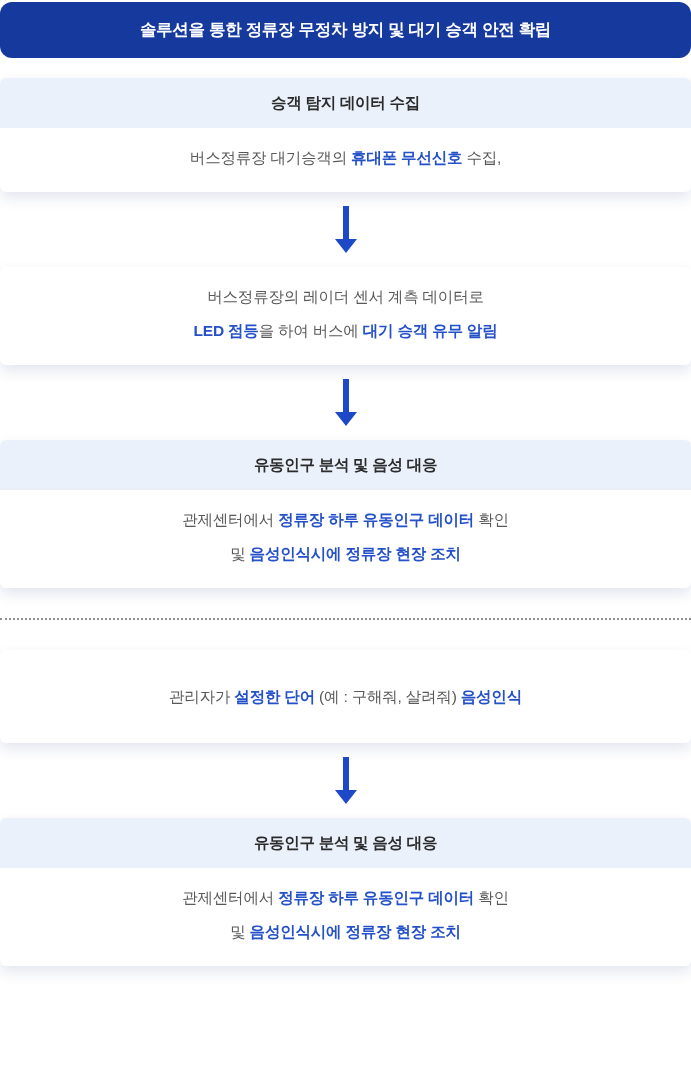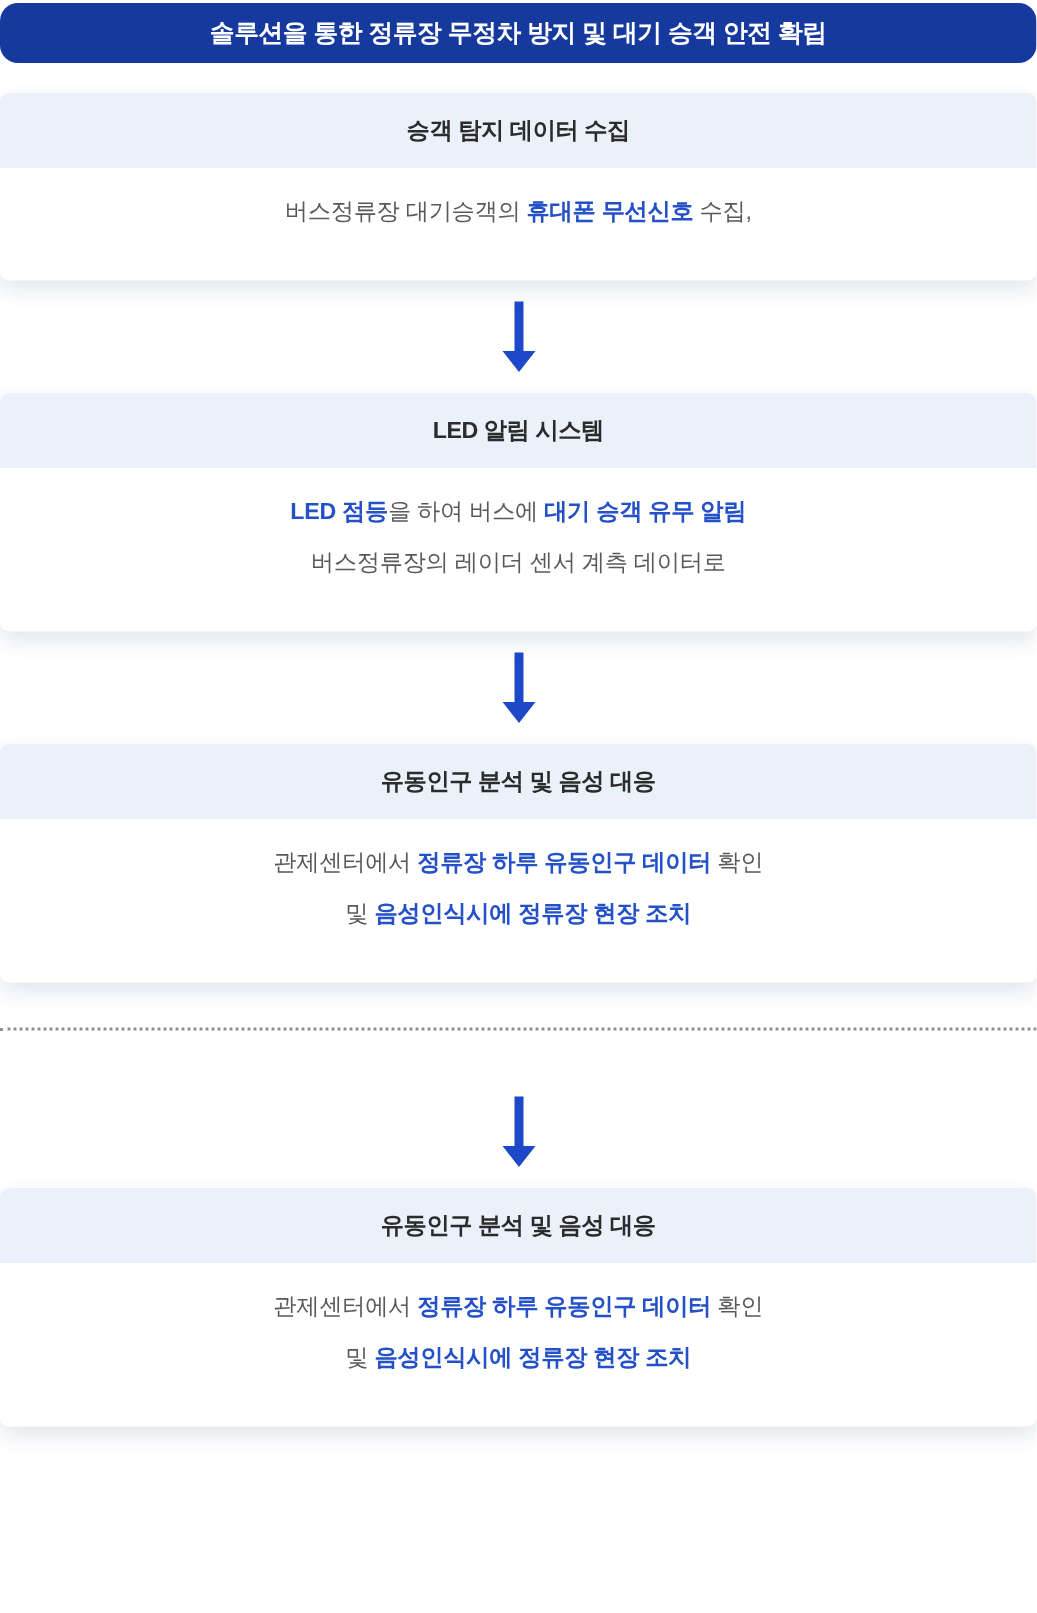--- a/index.html
+++ b/index.html
@@ -19,21 +19,21 @@
   }
   .page{
     width:691px;
     min-height:1075px;
     display:flex;
     flex-direction:column;
     overflow:hidden;
   }
   .banner{
     margin:2px 0 20px 0;
-    height:40px;
+    height:56px;
     background:var(--banner-bg);
     border-radius:12px;
     display:flex;
     align-items:center;
     justify-content:center;
   }
   .banner h1{
     color:#ffffff;
     font-size:16.5px;
     font-weight:700;
@@ -52,21 +52,21 @@
     align-items:center;
     justify-content:center;
   }
   .card-header h2{
     font-size:15.5px;
     font-weight:700;
     color:var(--title-text);
     letter-spacing:-0.3px;
   }
   .card-body{
-    padding:13px 20px 28px;
+    padding:13px 20px 17px;
     text-align:center;
     font-size:15.5px;
     line-height:34px;
     letter-spacing:-0.2px;
   }
   .card-body.single{
     padding:30px 20px 29px;
   }
   .card-body .accent{
     color:var(--accent);
@@ -120,26 +120,23 @@
   </section>
 
   <div class="arrow-wrap">
     <div class="arrow">
       <span class="arrow-stem"></span>
       <span class="arrow-head"></span>
     </div>
   </div>
 
   <section class="card">
-    <div class="card-header">
-      <h2>LED 알림 시스템</h2>
-    </div>
     <div class="card-body">
+      <p><span>버스정류장의 레이더 센서 계측 데이터로</span></p>
       <p><span class="accent">LED 점등</span><span>을 하여 버스에 </span><span class="accent">대기 승객 유무 알림</span></p>
-      <p><span>버스정류장의 레이더 센서 계측 데이터로</span></p>
     </div>
   </section>
 
   <div class="arrow-wrap">
     <div class="arrow">
       <span class="arrow-stem"></span>
       <span class="arrow-head"></span>
     </div>
   </div>
 
@@ -149,20 +146,23 @@
     </div>
     <div class="card-body">
       <p><span>관제센터에서 </span><span class="accent">정류장 하루 유동인구 데이터</span><span> 확인</span></p>
       <p><span>및 </span><span class="accent">음성인식시에 정류장 현장 조치</span></p>
     </div>
   </section>
 
   <hr class="divider">
 
   <section class="card">
+    <div class="card-body single">
+      <p><span>관리자가 </span><span class="accent">설정한 단어</span><span> (예 : 구해줘, 살려줘) </span><span class="accent">음성인식</span></p>
+    </div>
   </section>
 
   <div class="arrow-wrap">
     <div class="arrow">
       <span class="arrow-stem"></span>
       <span class="arrow-head"></span>
     </div>
   </div>
 
   <section class="card">

